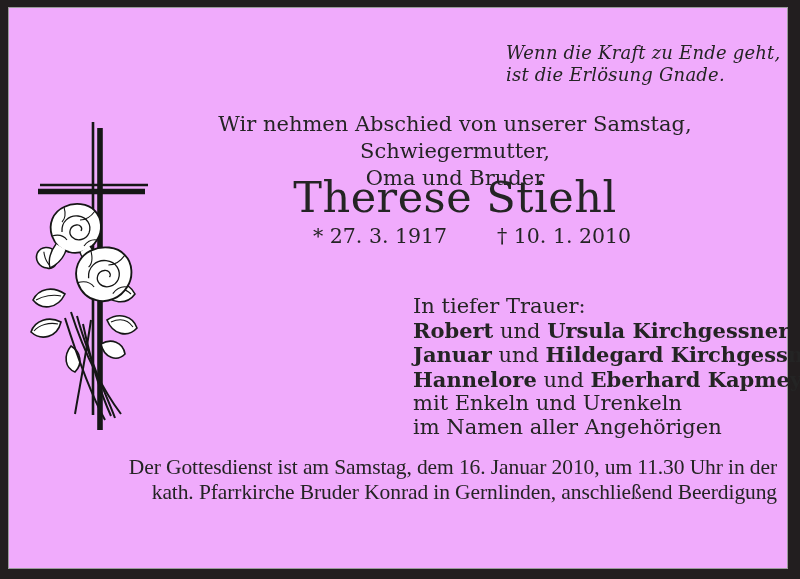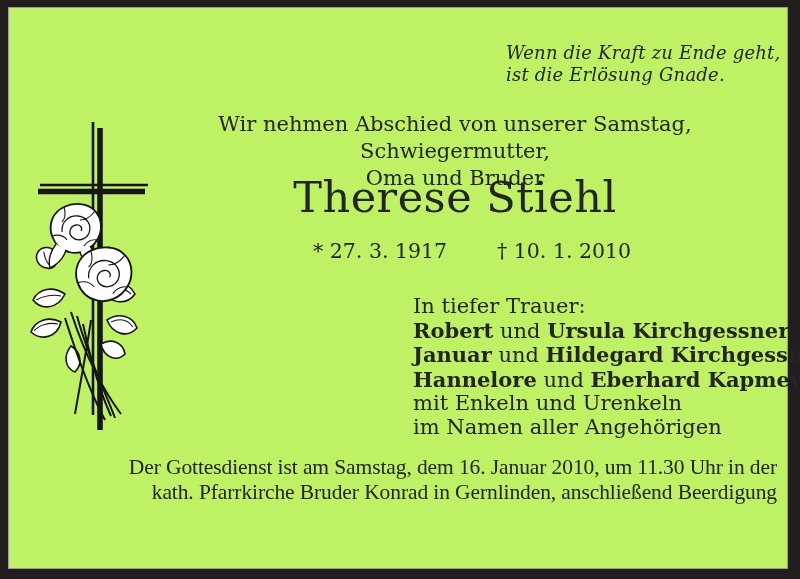--- a/index.html
+++ b/index.html
@@ -8,21 +8,21 @@
     background: #221e1f;
     position: relative;
     font-family: "DejaVu Serif", serif;
     color: #242424;
     overflow: hidden;
   }
   .page {
     position: absolute;
     left: 8px; top: 7px;
     width: 780px; height: 562px;
-    background: #bef264;
+    background: #f0abfc;
     border: 1px solid #9b9b9b;
     box-sizing: border-box;
   }
   .art {
     position: absolute;
     left: 16px; top: 100px;
     width: 145px; height: 345px;
   }
   .quote {
     position: absolute;
@@ -47,21 +47,21 @@
     width: 628px;
     margin: 0;
     text-align: center;
     font-size: 43px;
     font-weight: normal;
     line-height: 50px;
     letter-spacing: 0.5px;
   }
   .dates {
     position: absolute;
-    left: 0; top: 231px;
+    left: 0; top: 216px;
     width: 100%; height: 28px;
     font-size: 20.5px;
   }
   .dates .birth { position: absolute; left: 304px; }
   .dates .death { position: absolute; left: 488px; }
   .mourners {
     position: absolute;
     left: 404px; top: 287px;
     font-size: 21px;
     line-height: 23.5px;

